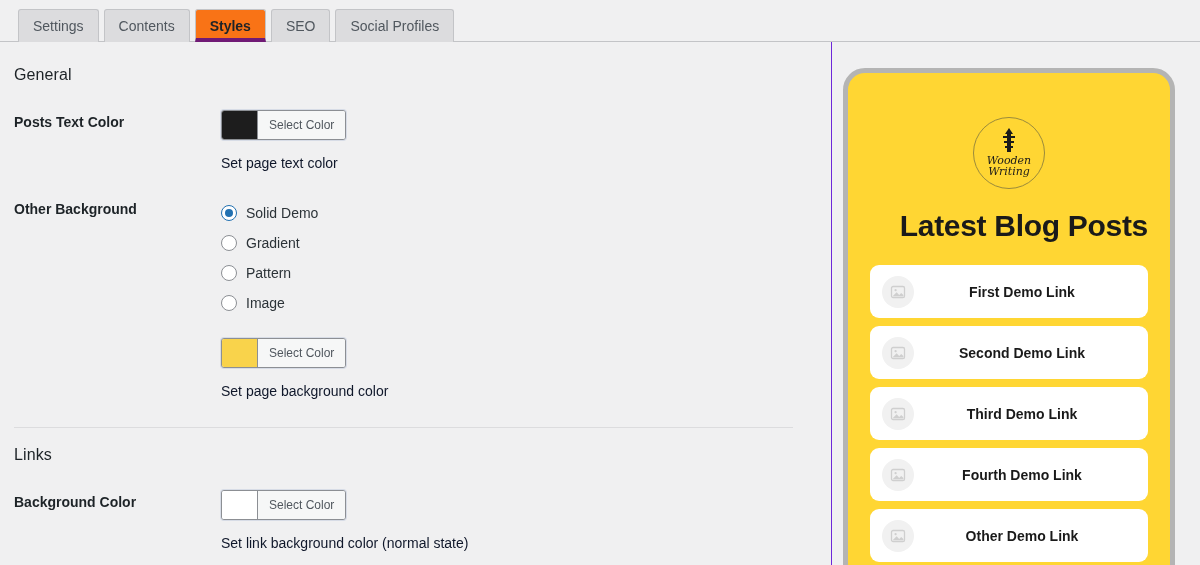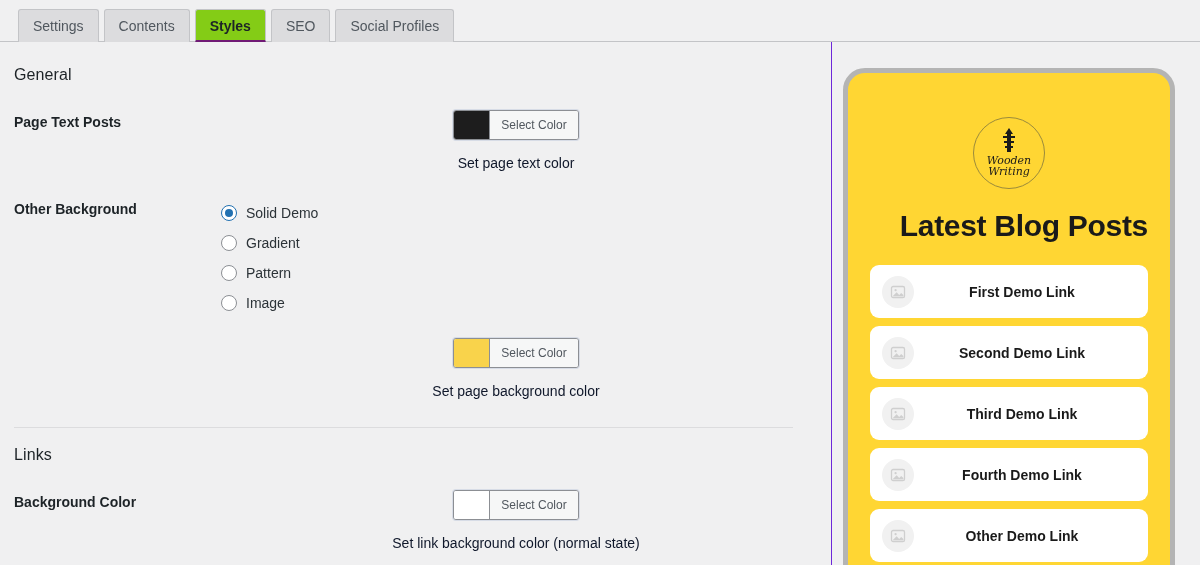--- a/index.html
+++ b/index.html
@@ -46,24 +46,24 @@
     background: #dcdcde;
     border: 1px solid #c3c4c7;
     border-bottom: none;
     border-radius: 3px 3px 0 0;
     position: relative;
     top: 1px;
     cursor: pointer;
     white-space: nowrap;
   }
   .tab.active {
-    background: #84cc16;
+    background: #f97316;
     color: #1d2327;
     font-weight: bold;
-    border-bottom: 2px solid #701a75;
+    border-bottom: 4px solid #701a75;
   }
 
   
   .formpane {
     position: absolute;
     top: 42px; left: 0;
     width: 832px;
     height: 523px;
     background: #f0f0f1;
     border-right: 1px solid #6d28d9;
@@ -85,21 +85,21 @@
     margin-top: 26px;
   }
   .field-label {
     width: 207px;
     flex: 0 0 207px;
     font-size: 14px;
     font-weight: bold;
     color: #1d2327;
     padding-top: 4px;
   }
-  .field-control { flex: 1 1 auto; text-align: center; }
+  .field-control { flex: 1 1 auto; }
 
   
   .colorpicker {
     display: inline-flex;
     align-items: stretch;
     height: 30px;
     border: 1px solid #8c8f94;
     border-radius: 3px;
     background: #f6f7f7;
     overflow: hidden;
@@ -265,21 +265,21 @@
     <div class="tab">
       <span>Social Profiles</span>
     </div>
   </div>
 
   <div class="formpane">
 
     <h2 class="section-title">General</h2>
 
     <div class="field-row">
-      <div class="field-label">Page Text Posts</div>
+      <div class="field-label">Posts Text Color</div>
       <div class="field-control">
         <div class="colorpicker">
           <span class="cp-swatch" style="background-color: rgb(29, 29, 29);"></span>
           <span class="cp-label">Select Color</span>
         </div>
         <div class="helptext">Set page text color</div>
       </div>
     </div>
 
     <div class="field-row">

